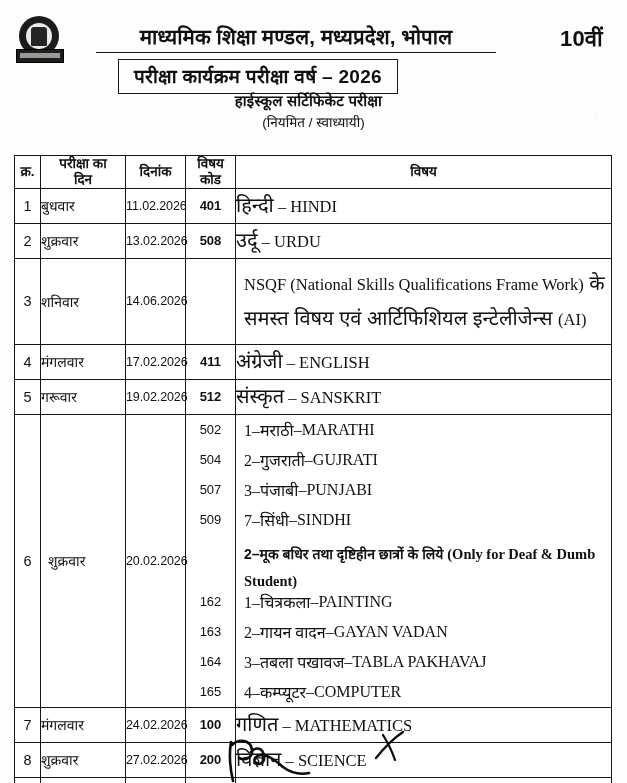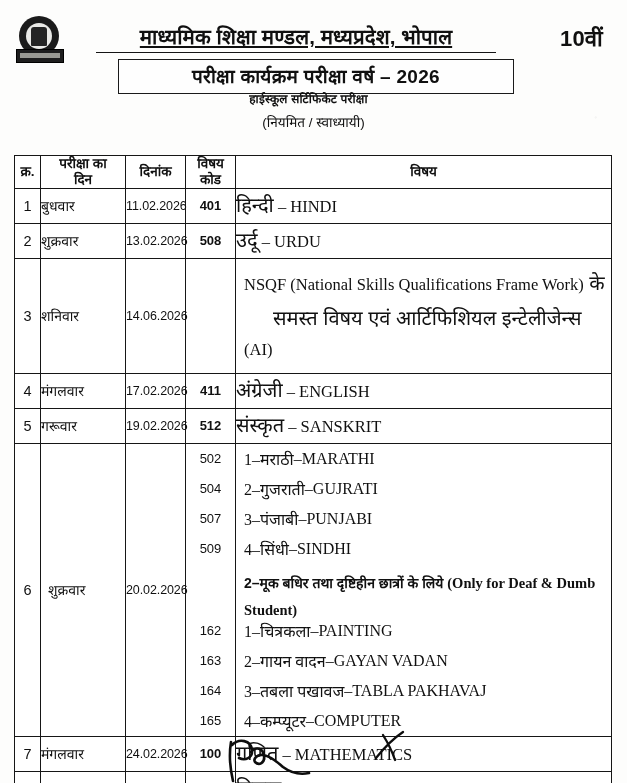--- a/index.html
+++ b/index.html
@@ -91,56 +91,55 @@
     top: 22px;
     width: 400px;
     text-align: center;
     font-family: "Liberation Sans", "DejaVu Sans", sans-serif;
     font-size: 20.5px;
     font-weight: 700;
     letter-spacing: .1px;
     border-bottom: 1.6px solid #141414;
     padding-bottom: 2px;
     white-space: nowrap;
-    text-decoration: underline;
   }
 
   .class-badge {
     position: absolute;
     right: 24px;
     top: 22px;
     font-family: "Liberation Sans", "DejaVu Sans", sans-serif;
     font-size: 22px;
     font-weight: 700;
     letter-spacing: .2px;
   }
 
   .exam-box {
     position: absolute;
     left: 118px;
     top: 59px;
-    width: 396px;
+    width: 280px;
     box-sizing: border-box;
     border: 1.6px solid #1a1a1a;
     text-align: center;
     font-family: "Liberation Sans", "DejaVu Sans", sans-serif;
     font-size: 19px;
     font-weight: 700;
     padding: 3px 0 4px;
     letter-spacing: .3px;
     background: #fefefe;
   }
 
   .high-school {
     position: absolute;
     left: 0; right: 10px;
     top: 90px;
     text-align: center;
     font-family: "Liberation Sans", "DejaVu Sans", sans-serif;
-    font-size: 12px;
+    font-size: 15px;
     font-weight: 700;
     letter-spacing: .2px;
   }
   .regular-line {
     position: absolute;
     left: 0; right: 0;
     top: 113px;
     text-align: center;
     font-family: "Liberation Sans", "DejaVu Sans", sans-serif;
     font-size: 13.5px;
@@ -258,21 +257,20 @@
     padding: 7px 6px 8px 8px;
     line-height: 1.75;
   }
   .nsqf-l1 {
     font-family: "Liberation Serif", "DejaVu Serif", serif;
     font-size: 17px;
   }
   .nsqf-l2 .hi {
     font-family: "Liberation Sans", "DejaVu Sans", sans-serif;
     font-size: 14.5px;
-    margin-left: 29px;
   }
   .nsqf-l2 .en {
     font-family: "Liberation Serif", "DejaVu Serif", serif;
     font-size: 17px;
   }
 
   
   td.stack-code, td.stack-sub {
     padding: 0;
     vertical-align: top;
@@ -471,21 +469,21 @@
             <span class="hi">2–गुजराती</span>
               <span class="en"> – </span>
               <span class="en">GUJRATI</span>
           </div>
           <div class="cell">
             <span class="hi">3–पंजाबी</span>
               <span class="en"> – </span>
               <span class="en">PUNJABI</span>
           </div>
           <div class="cell">
-            <span class="hi">4–सिंधी</span>
+            <span class="hi">7–सिंधी</span>
               <span class="en"> – </span>
               <span class="en">SINDHI</span>
           </div>
           <div class="cell deaf">
             <span>2–मूक बधिर तथा दृष्टिहीन छात्रों के लिये </span><span class="en">(Only for Deaf &amp; Dumb Student)</span>
           </div>
           <div class="cell">
             <span class="hi">1–चित्रकला</span>
               <span class="en"> – </span>
               <span class="en">PAINTING</span>

